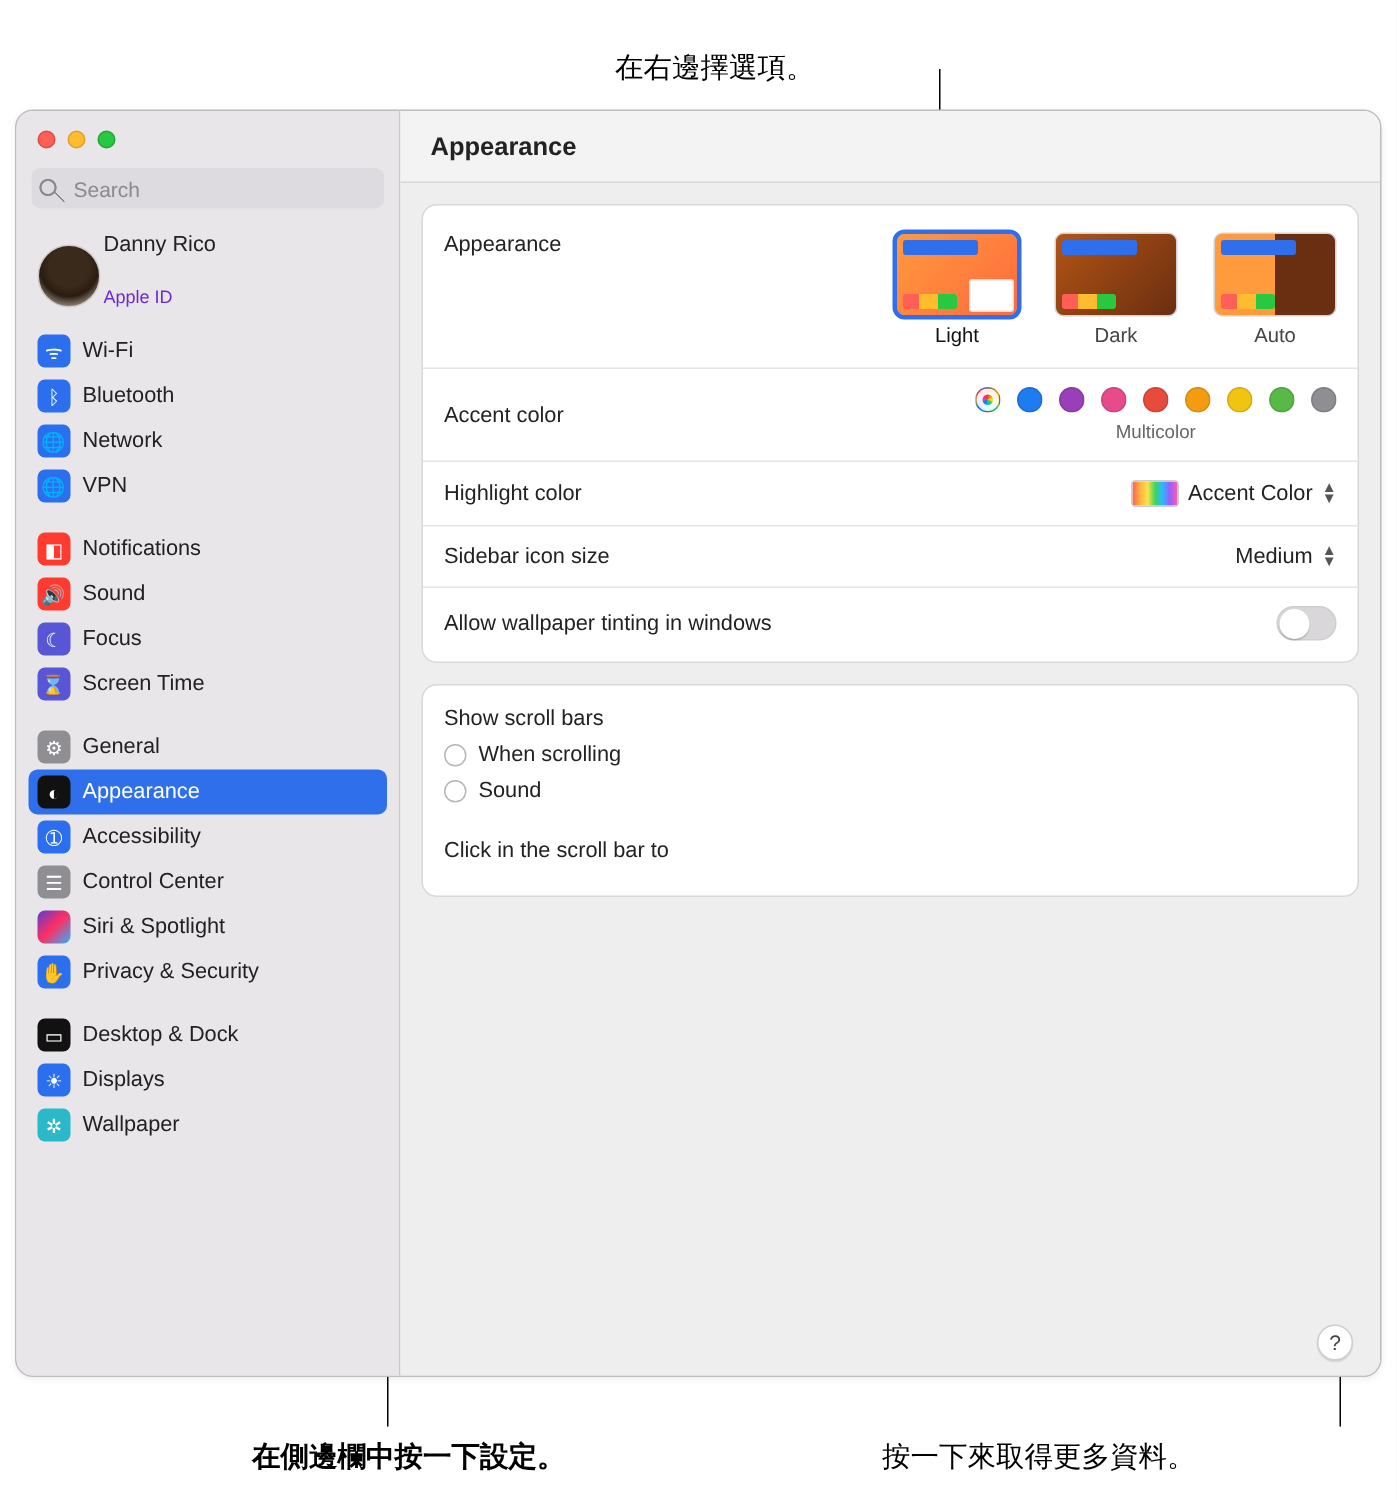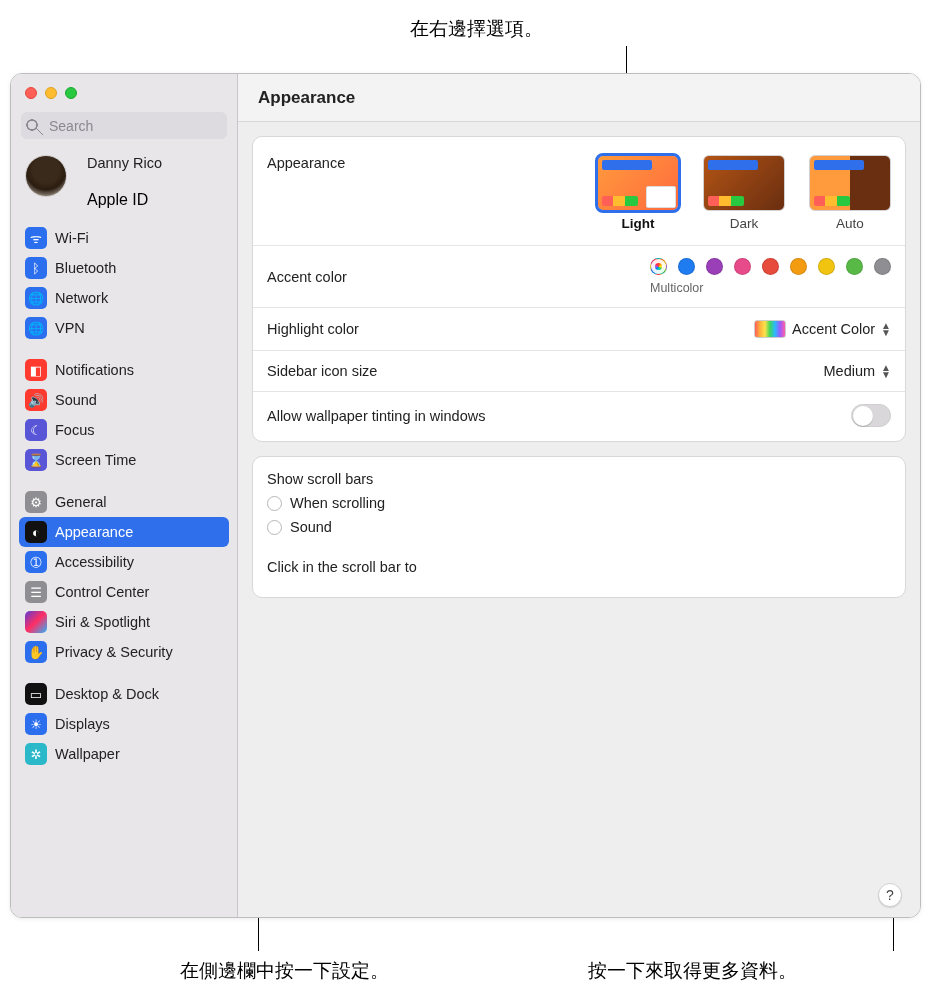--- a/index.html
+++ b/index.html
@@ -21,21 +21,21 @@
     top: 73px; left: 10px;
     width: 911px; height: 845px;
     border: 1px solid #bdbdbd;
     border-radius: 12px;
     overflow: hidden;
     display: flex;
     background: #fff;
     box-shadow: 0 1px 4px rgba(0,0,0,0.08);
   }
   .sidebar {
-    width: 227px;
+    width: 256px;
     background: #e8e6e9;
     border-right: 1px solid #c8c6c9;
     display: flex; flex-direction: column;
   }
   .titlebar { height: 38px; display: flex; align-items: center; padding-left: 14px; gap: 8px; }
   .dot { width: 12px; height: 12px; border-radius: 50%; }
   .dot.red { background:#ff5f57; border:0.5px solid #e1483f; }
   .dot.yel { background:#febc2e; border:0.5px solid #dfa023; }
   .dot.grn { background:#28c840; border:0.5px solid #1fa72f; }
 
@@ -45,29 +45,29 @@
     background: #dddbdf; border: none; padding: 0 8px 0 28px;
     font-size: 14px; color: #555;
     background-image: radial-gradient(circle at 11px 13px, transparent 4px, #8a8890 4.5px, #8a8890 5.5px, transparent 6px),
                       linear-gradient(45deg, transparent 46%, #8a8890 46%, #8a8890 56%, transparent 56%);
     background-repeat: no-repeat;
     background-size: 22px 22px, 7px 7px;
     background-position: 0 0, 15px 16px;
   }
   .search::placeholder { color: #8a8890; }
 
-  .user-row { display:flex; align-items:flex-start; padding: 8px 14px 12px 14px; gap:20px; }
+  .user-row { display:flex; align-items:flex-end; padding: 8px 14px 12px 14px; gap:2px; }
   .avatar {
     width:42px; height:42px; border-radius:50%;
     background: radial-gradient(circle at 50% 35%, #3a2a1b 0 40%, #2a1c10 60%, #efe7dc 100%);
     background-color:#efe7dc;
     border:1px solid #cfcccd;
   }
   .user-name { font-size: 14.5px; color:#222; }
-  .user-sub { font-size: 16px; color:#000000; margin-top:20px; }
+  .user-sub { font-size: 12px; color:#6d28d9; margin-top:20px; }
 
   .side-list { overflow-y:auto; flex:1; padding: 2px 8px 0 8px; }
   .side-group { margin-bottom: 12px; }
   .side-item {
     display:flex; align-items:center; gap:8px;
     height: 30px; padding: 0 6px; border-radius: 6px;
     font-size: 14.5px; color:#222; cursor: default;
   }
   .side-item.selected { background:#2f6fec; color:#fff; }
   .side-icon {
@@ -110,27 +110,27 @@
     background:#2f6fec; border-radius:2px;
   }
   .ap-thumb::after{
     content:""; position:absolute; bottom:4px; left:4px;
     width:36px; height:10px; border-radius:2px;
     background: linear-gradient(90deg,#ff5f57 0 30%,#febc2e 30% 65%,#28c840 65% 100%);
   }
   .ap-thumb.light .mini{ position:absolute; right:2px; bottom:2px; width:30px; height:22px; background:#fff; border:1px solid #ddd; border-radius:2px;}
   .ap-opt.selected .ap-thumb { outline:3px solid #2f6fec; outline-offset:-1px; }
   .ap-opt .ap-label { font-size:13.5px; color:#444; }
-  .ap-opt.selected .ap-label { font-weight:700; color:#111; }
+  .ap-opt.selected .ap-label { font-weight:400; color:#111; }
 
   .accent-wrap { margin-left:auto; }
   .accent-dots { display:flex; gap:11px; justify-content:flex-end; }
   .ad { width:17px; height:17px; border-radius:50%; border:0.5px solid rgba(0,0,0,0.12); cursor:default; }
   .ad.sel { box-shadow: inset 0 0 0 4px rgba(255,255,255,0.9); }
-  .accent-sub { font-size:12.5px; color:#666; margin-top:6px; }
+  .accent-sub { font-size:12.5px; color:#666; margin-top:6px;text-align:center; }
 
   .popup {
     display:inline-flex; align-items:center; gap:6px;
     font-size:14.5px; color:#222; cursor:default;
   }
   .hl-swatch {
     width:32px; height:18px; border-radius:3px;
     background: linear-gradient(90deg,#ff5f57,#ffb13c,#ffe24a,#3dd65c,#2bb8ff,#9b5cff,#ff5fa8);
     border:0.5px solid #ccc;
   }
@@ -152,24 +152,24 @@
     position:absolute; right:18px; bottom:10px;
     width:24px; height:24px; border-radius:50%; background:#fff;
     border:1px solid #cfcdd0; box-shadow:0 1px 1px rgba(0,0,0,.12);
     display:flex; align-items:center; justify-content:center;
     font-size:14px; color:#444; cursor:default;
   }
 </style>
 </head>
 <body>
 
-<div class="callout" style="left:410px; top:16px;">在右邊擇選項。</div>
+<div class="callout" style="left:410px; top:32px;">在右邊擇選項。</div>
 <div class="callout-line" style="left:626px; top:46px; width:1px; height:94px;"></div>
 
-<div class="callout" style="left:180px; top:958px;">在側邊欄中按一下設定。</div>
+<div class="callout" style="left:168px; top:958px;font-weight:bold;">在側邊欄中按一下設定。</div>
 <div class="callout-line" style="left:258px; top:719px; width:1px; height:232px;"></div>
 
 <div class="callout" style="left:588px; top:958px;">按一下來取得更多資料。</div>
 <div class="callout-line" style="left:893px; top:836px; width:1px; height:115px;"></div>
 
 <div class="window">
   <aside class="sidebar">
     <div class="titlebar">
       <span class="dot red"></span>
       <span class="dot yel"></span>

